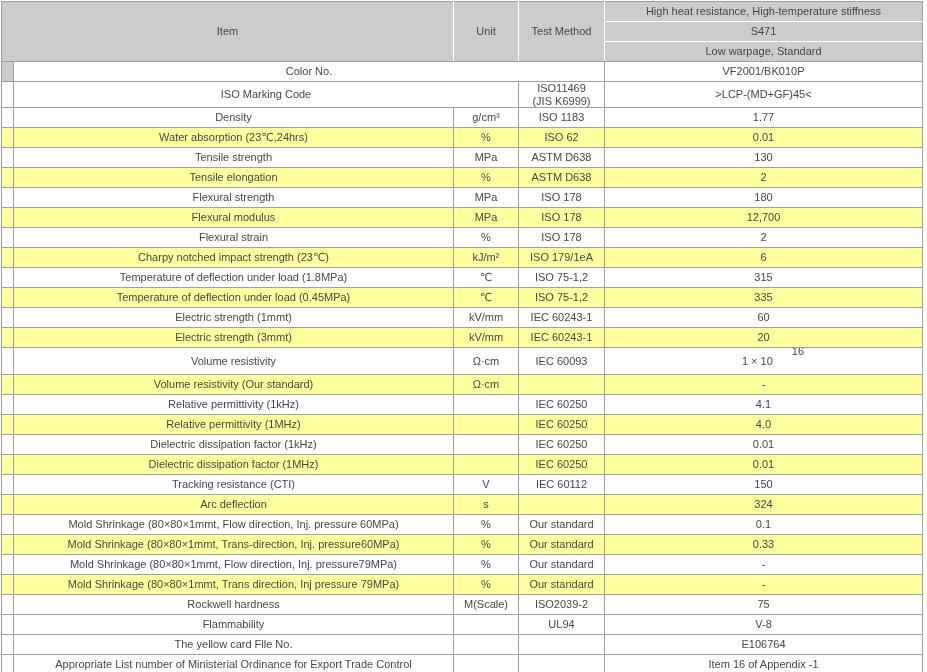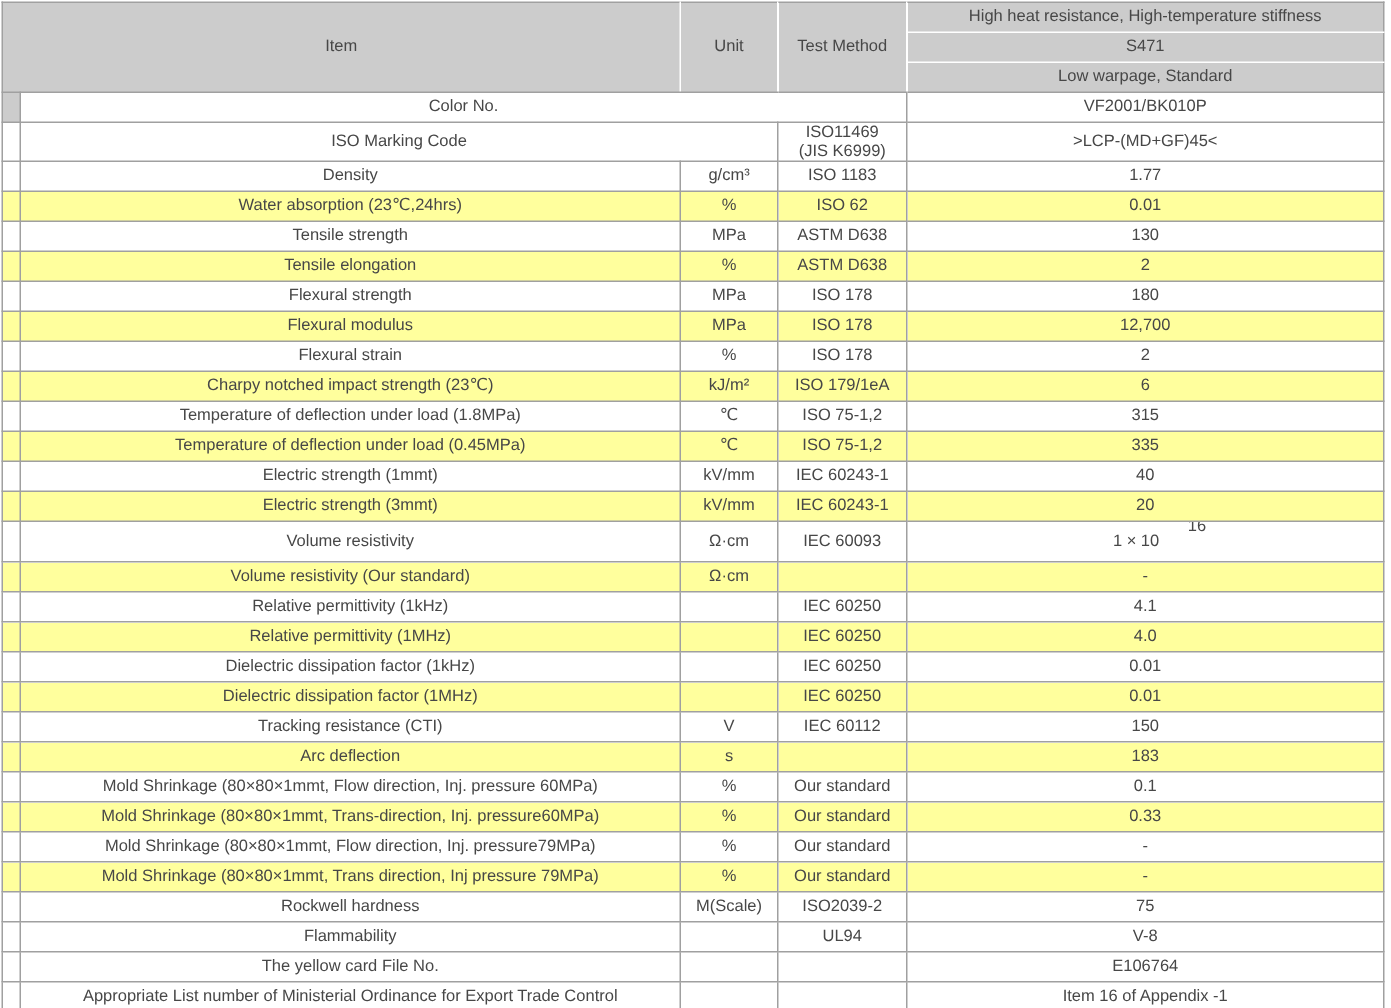--- a/index.html
+++ b/index.html
@@ -153,21 +153,21 @@
         <td class="c-item" colspan="1">Temperature of deflection under load (0.45MPa)</td>
         <td class="c-unit">℃</td>
         <td class="c-method">ISO 75-1,2</td>
         <td class="c-value">335</td>
       </tr>
       <tr>
         <td class="c-narrow"></td>
         <td class="c-item" colspan="1">Electric strength (1mmt)</td>
         <td class="c-unit">kV/mm</td>
         <td class="c-method">IEC 60243-1</td>
-        <td class="c-value">40</td>
+        <td class="c-value">60</td>
       </tr>
       <tr class="hl">
         <td class="c-narrow"></td>
         <td class="c-item" colspan="1">Electric strength (3mmt)</td>
         <td class="c-unit">kV/mm</td>
         <td class="c-method">IEC 60243-1</td>
         <td class="c-value">20</td>
       </tr>
       <tr class="tall">
         <td class="c-narrow"></td>
@@ -216,21 +216,21 @@
         <td class="c-item" colspan="1">Tracking resistance (CTI)</td>
         <td class="c-unit">V</td>
         <td class="c-method">IEC 60112</td>
         <td class="c-value">150</td>
       </tr>
       <tr class="hl">
         <td class="c-narrow"></td>
         <td class="c-item" colspan="1">Arc deflection</td>
         <td class="c-unit">s</td>
         <td class="c-method"></td>
-        <td class="c-value">183</td>
+        <td class="c-value">324</td>
       </tr>
       <tr>
         <td class="c-narrow"></td>
         <td class="c-item" colspan="1">Mold Shrinkage (80×80×1mmt, Flow direction, Inj. pressure 60MPa)</td>
         <td class="c-unit">%</td>
         <td class="c-method">Our standard</td>
         <td class="c-value">0.1</td>
       </tr>
       <tr class="hl">
         <td class="c-narrow"></td>

